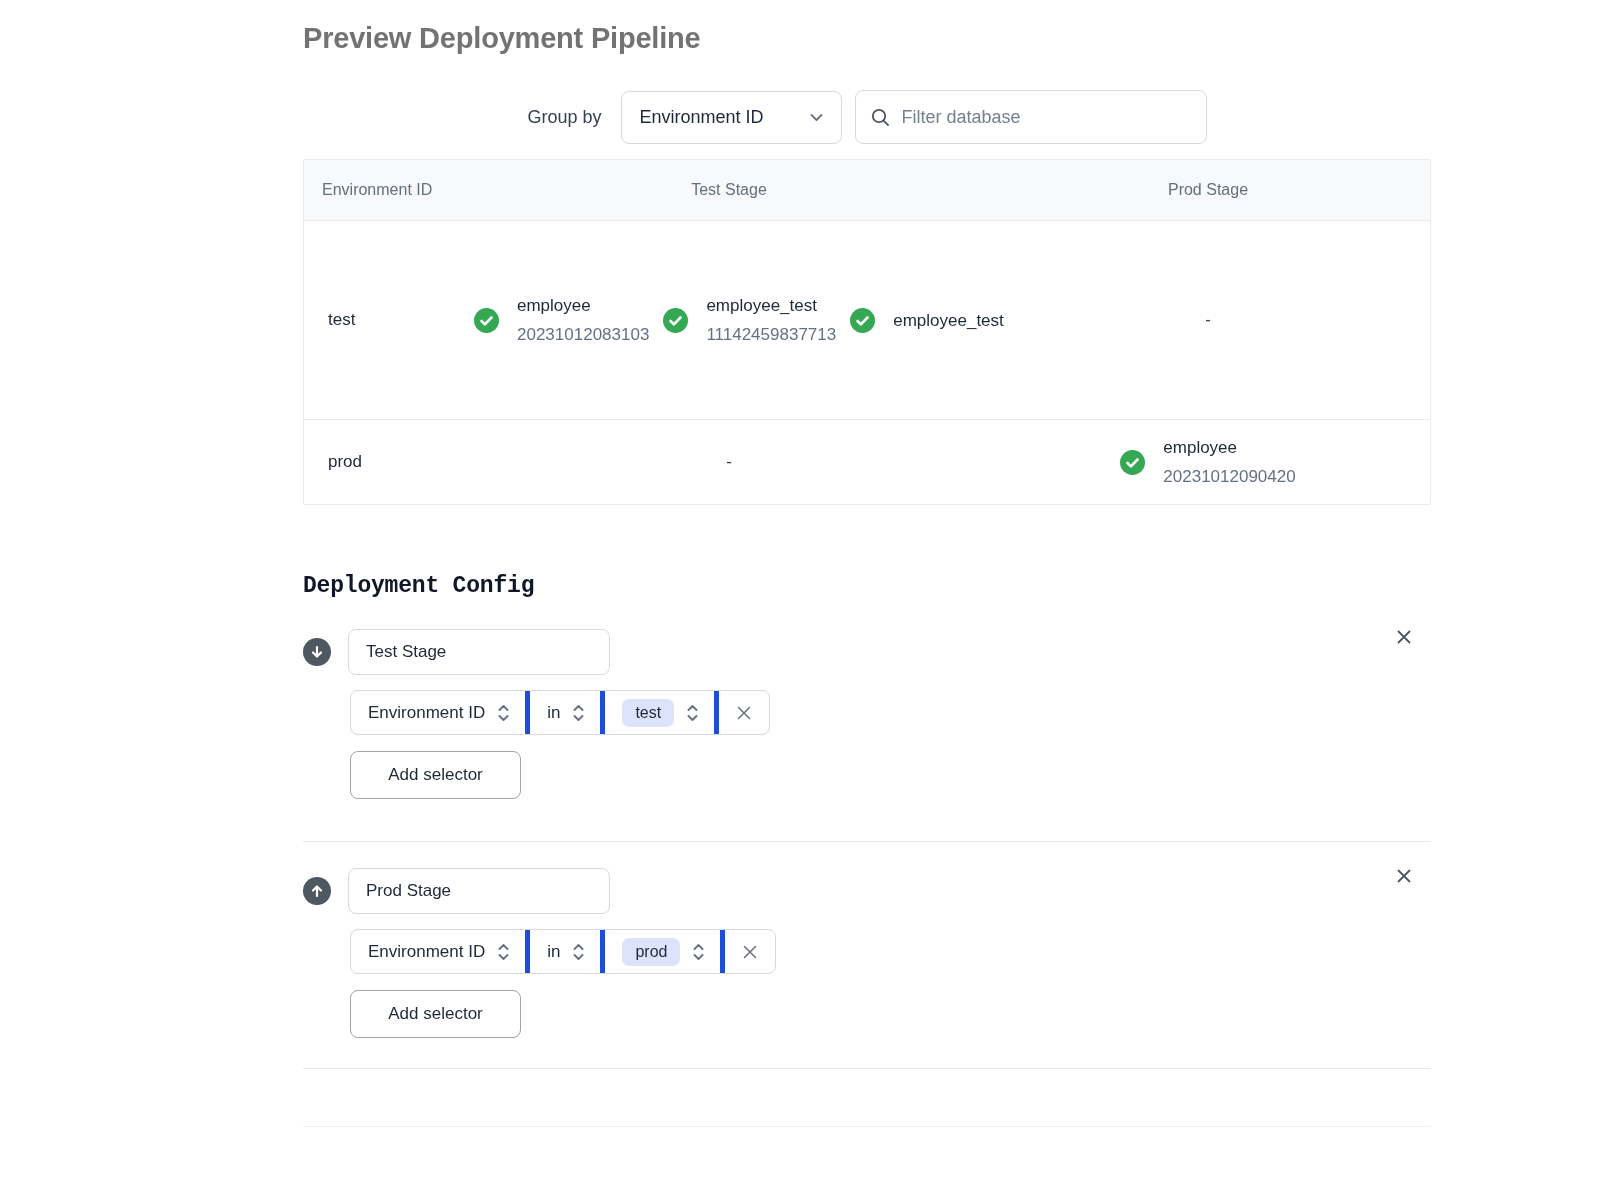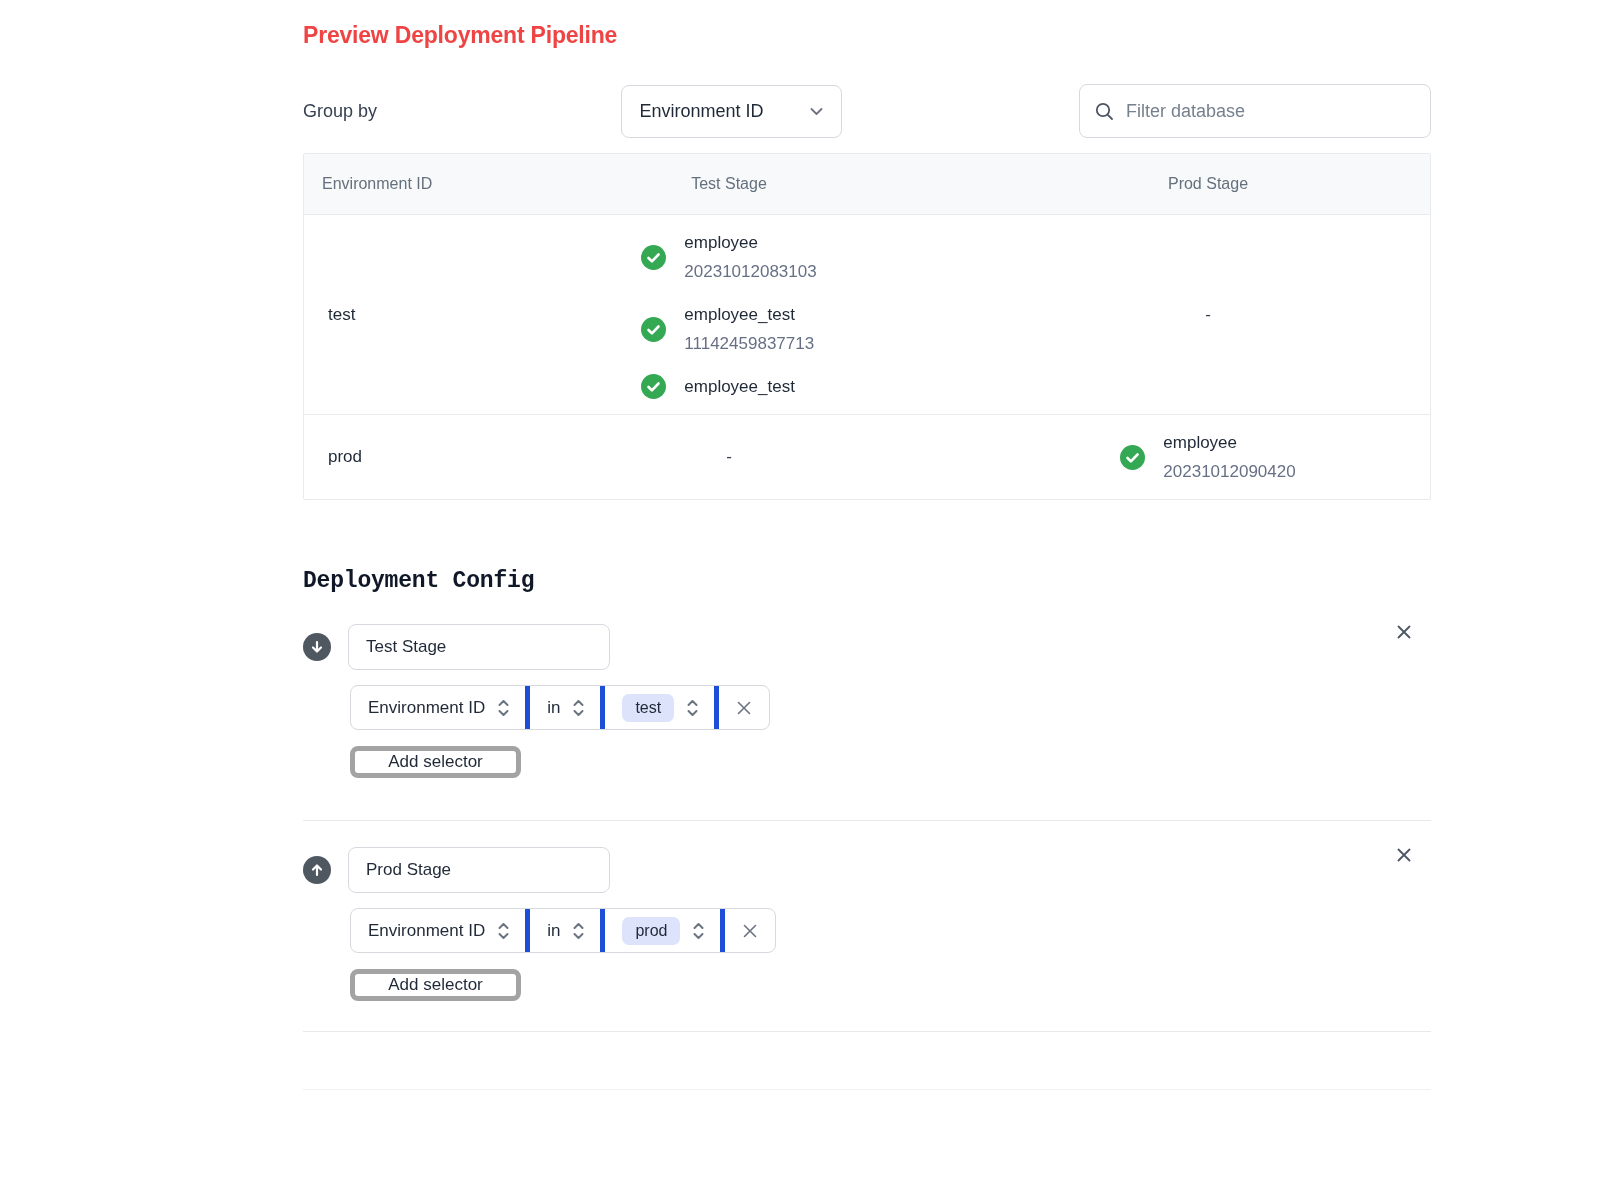--- a/index.html
+++ b/index.html
@@ -1,24 +1,24 @@
 <!DOCTYPE html>
 <html><head>
 <meta charset="utf-8">
 <style>
   * { box-sizing: border-box; margin: 0; padding: 0; }
   html, body { background: #ffffff; width: 1600px; height: 1200px; overflow: hidden; }
   body { font-family: "Liberation Sans", sans-serif; color: #1f2937; }
 
   .container { position: relative; margin-left: 303px; width: 1128px; padding-top: 22px; }
 
-  h1.page-title { font-size: 23px; font-weight: 700; color: #ef4444; letter-spacing: -0.2px; }
+  h1.page-title { font-size: 29px; font-weight: 700; color: #737373; letter-spacing: -0.2px; }
 
   
-  .toolbar { margin-top: 35px; height: 54px; display: flex; align-items: center; justify-content: space-between; }
+  .toolbar { margin-top: 35px; height: 54px; display: flex; align-items: center; justify-content: center; }
   .group-by-label { font-size: 18px; color: #374151; margin-right: 19px; }
   .dropdown {
     width: 221px; height: 53px; border: 1px solid #d6d9de; border-radius: 8px; background: #fff;
     display: flex; align-items: center; justify-content: space-between; padding: 0 16px 0 18px;
     font-size: 18px; color: #1f2937; cursor: pointer; font-family: inherit;
   }
   .search-box {
     width: 352px; height: 54px; border: 1px solid #d6d9de; border-radius: 8px; background: #fff;
     display: flex; align-items: center; padding: 0 14px; margin-left: 13px;
   }
@@ -34,21 +34,21 @@
   .thead, .trow { display: grid; grid-template-columns: 170px 510px 448px; }
   .thead { background: #f8f9fa; height: 60px; align-items: center; }
   .th { font-size: 16px; font-weight: 500; color: #64707d; }
   .th.left { padding-left: 18px; text-align: left; }
   .th.center, .td.center { text-align: center; }
   .trow { border-top: 1px solid #e8eaed; align-items: center; }
   .trow.row-test { min-height: 199px; }
   .trow.row-prod { min-height: 84px; }
   .td.env { padding-left: 24px; font-size: 17px; color: #1f2937; }
   .dash { font-size: 17px; color: #374151; }
-  .db-list { display: inline-flex; flex-direction: column; gap: 14px; text-align: left; padding: 13px 0; }
+  .db-list { display: inline-flex; flex-direction: row; gap: 14px; text-align: left; padding: 13px 0; }
   .db-item { display: flex; align-items: center; gap: 18px; }
   .db-text .db-name { font-size: 17px; color: #1f2937; line-height: 29px; }
   .db-text .db-version { font-size: 17px; color: #667085; line-height: 29px; }
   .db-text .db-version:empty { display: none; }
 
   
   h2.section-title { margin-top: 68px; font-size: 23px; font-weight: 700; color: #101828; letter-spacing: -0.2px; font-family: Liberation Mono, monospace; }
 
   .stage-head { display: flex; align-items: center; height: 46px; }
   .stage-head.first { margin-top: 30px; }
@@ -70,22 +70,22 @@
   }
   .seg { display: flex; align-items: center; padding: 0 14px 0 17px; gap: 11px; cursor: pointer; }
   .seg + .seg { border-left: 5px solid #1d4ed8; }
   .seg .seg-label { font-size: 17px; color: #1f2937; white-space: nowrap; }
   .seg .tag {
     background: #dce3fb; border-radius: 7px; padding: 5px 13px; font-size: 16px; color: #1f2937;
   }
   .seg.seg-x { padding: 0 16px; }
 
   .add-selector {
-    display: block; margin-left: 47px; margin-top: 16px; width: 171px; height: 32px;
-    border: 5px solid #a3a3a3; border-radius: 8px; background: #fff; font-size: 17px; color: #1f2937;
+    display: block; margin-left: 47px; margin-top: 16px; width: 171px; height: 48px;
+    border: 1px solid #a3a3a3; border-radius: 8px; background: #fff; font-size: 17px; color: #1f2937;
     font-family: inherit; cursor: pointer; text-align: center;
   }
 
   .divider { border: none; border-top: 1px solid #e7e9ec; }
   .divider.d1 { margin-top: 42px; }
   .divider.d2 { margin-top: 30px; }
   .divider.d3 { margin-top: 57px; border-top-color: #f0f1f3; }
 
   .footer { margin-top: 5px; display: flex; align-items: center; justify-content: space-between; }
   .btn { font-family: inherit; font-size: 17px; border-radius: 8px; cursor: pointer; }

